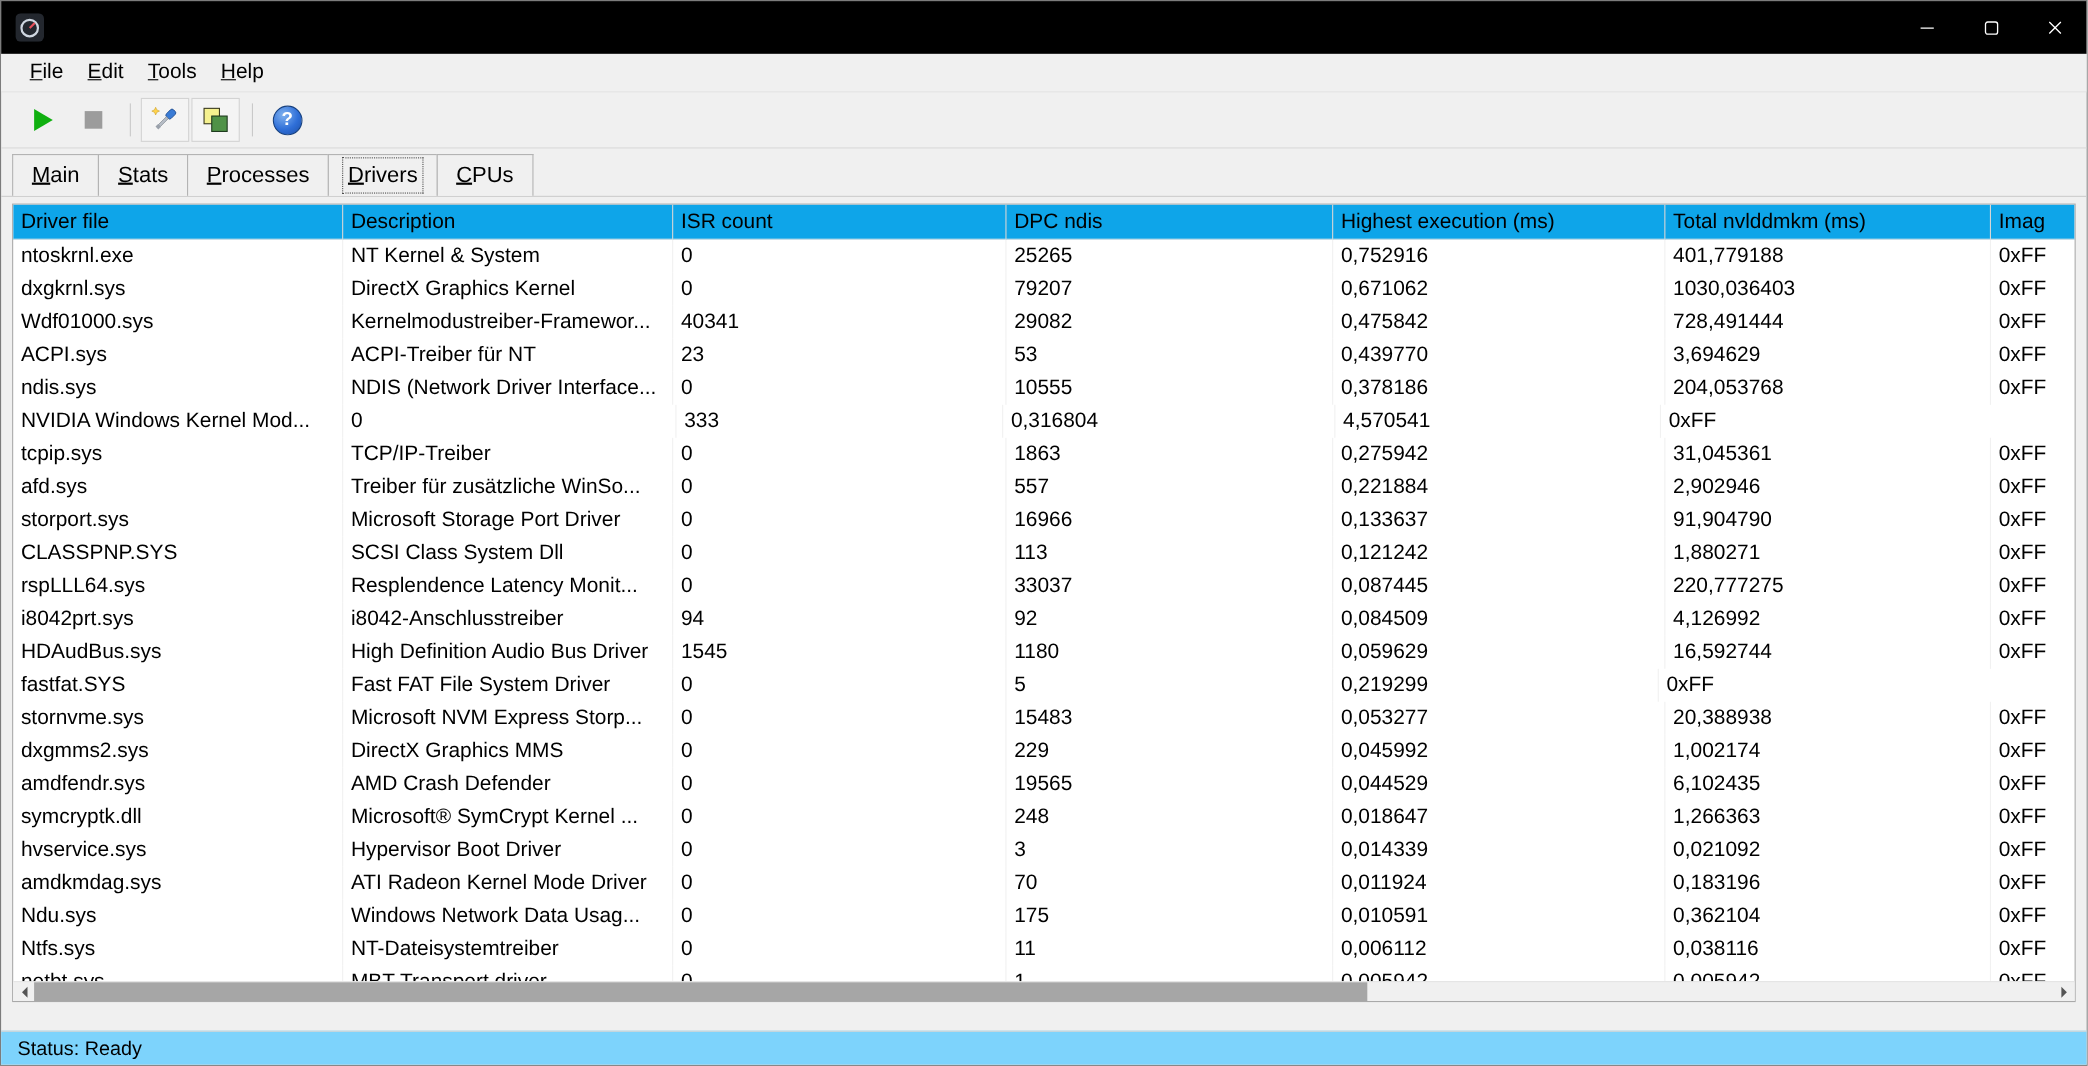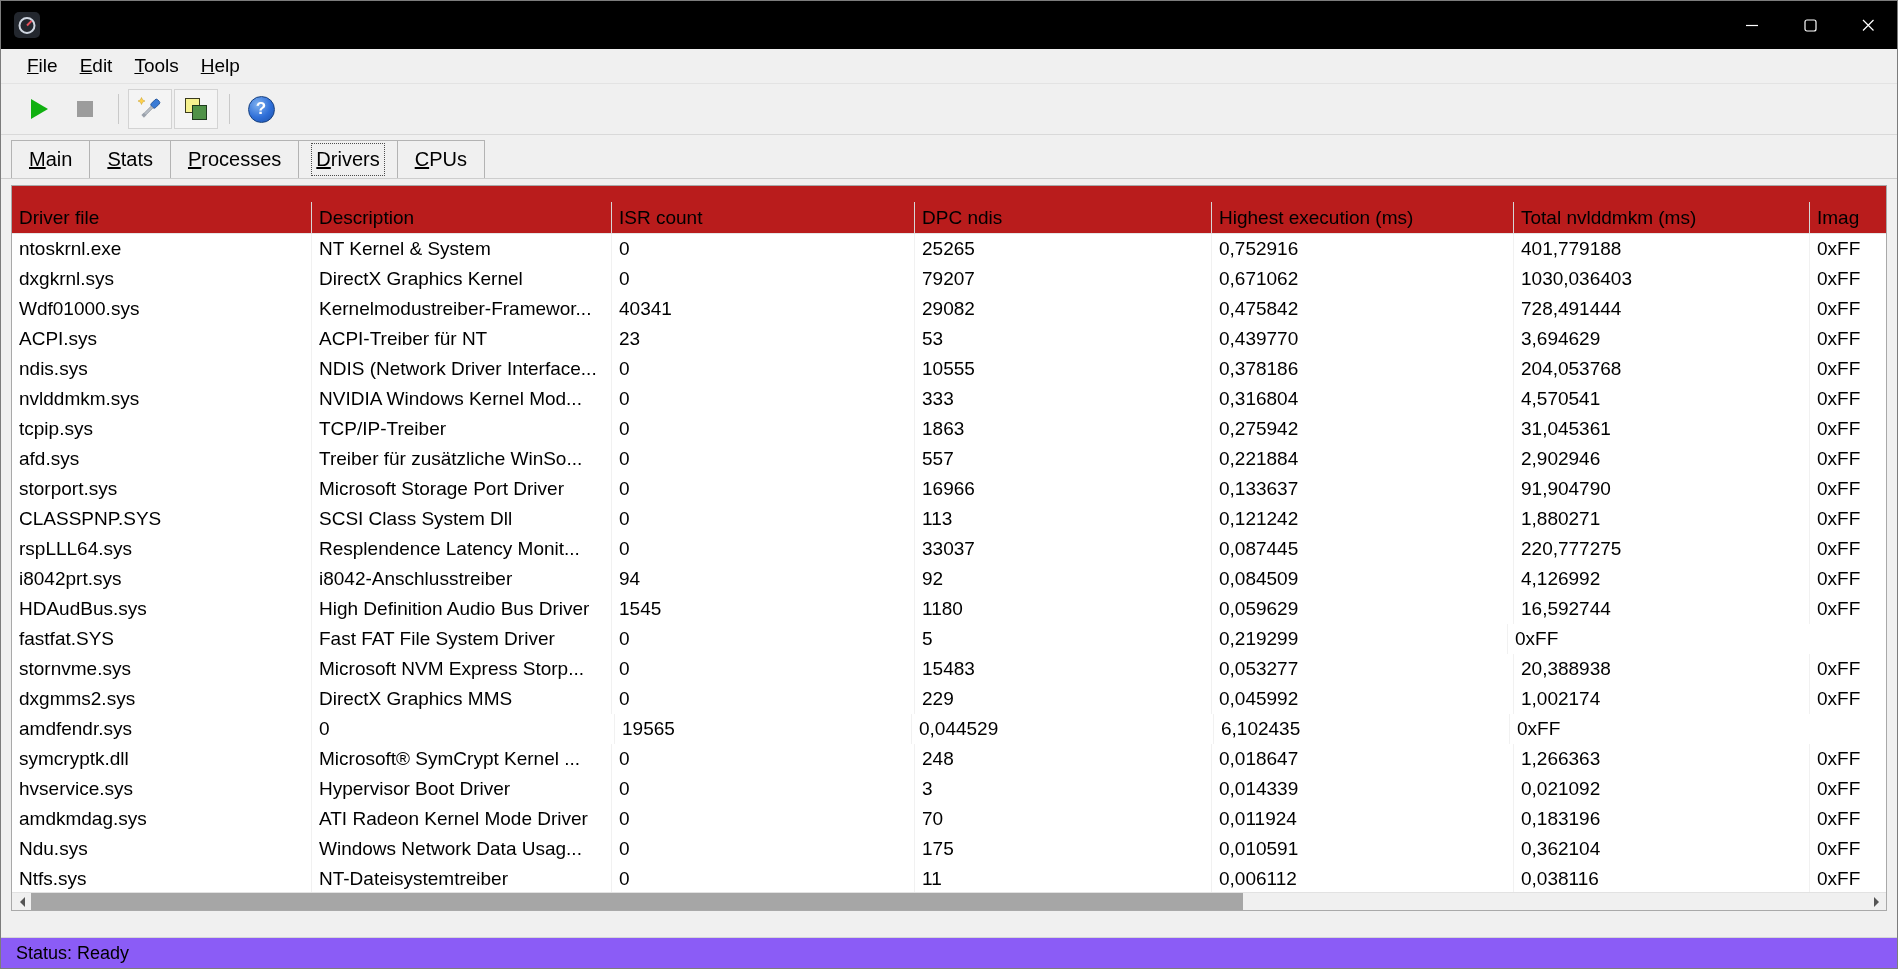--- a/index.html
+++ b/index.html
@@ -59,21 +59,21 @@
   .tab-label::first-letter { text-decoration: underline; }
   .tab.selected .tab-label { outline: 1px dotted #4d4d4d; outline-offset: 4px; }
 
   
   .content { flex: 1 1 auto; padding: 6px 10px 0; overflow: hidden; }
   .table {
     position: relative; height: 726px;
     background: #fff; border: 1px solid #a9a9a9;
     overflow: hidden;
   }
-  .thead { display: flex; height: 48px; font-size: 19px; background: #b91c1c; align-items: flex-end; }
+  .thead { display: flex; height: 32px; font-size: 19px; background: #0ea5e9; align-items: flex-end; }
   .thead .cell { line-height: 31px; border-right: 1px solid #d6d6d6; border-bottom: 1px solid #e6e6e6; }
   .row { display: flex; height: 30px; font-size: 19px; }
   .row .cell { line-height: 30px; border-right: 1px solid #f1f1f1; }
   .cell { padding: 0 8px 0 7px; white-space: nowrap; overflow: hidden; flex: 0 0 auto; }
   .c0 { width: 300px; } .c1 { width: 300px; } .c2 { width: 303px; }
   .c3 { width: 297px; } .c4 { width: 302px; } .c5 { width: 296px; }
   .c6 { flex: 1 1 60px; border-right: none !important; }
 
   
   .hscroll { position: absolute; left: 0; right: 0; bottom: 0; height: 18px; background: #f0f0f0; display: flex; border-top: 1px solid #e2e2e2; }
@@ -82,21 +82,21 @@
   .sb-arrow.left::before  { border-right-color: #555; margin-left: -4px; }
   .sb-arrow.right::before { border-left-color: #555;  margin-right: -4px; }
   .sb-track { flex: 1; position: relative; background: #f0f0f0; }
   .sb-thumb { position: absolute; left: 0; top: 0; bottom: 0; width: 66%; background: #a6a6a6; }
 
   
   .statusbar {
     flex: 0 0 31px;
     border-top: 1px solid #d6d6d6;
     display: flex; align-items: center;
-    padding-left: 15px; font-size: 18px; background: #8b5cf6;
+    padding-left: 15px; font-size: 18px; background: #7dd3fc;
   }
 </style>
 </head>
 <body>
 
 <div class="window">
 
   <div class="titlebar">
     <div class="app-icon">
       <svg width="26" height="26" viewBox="0 0 26 26">
@@ -235,21 +235,20 @@
           <div class="row">
     <div class="cell c0">ndis.sys</div>
     <div class="cell c1">NDIS (Network Driver Interface...</div>
     <div class="cell c2">0</div>
     <div class="cell c3">10555</div>
     <div class="cell c4">0,378186</div>
     <div class="cell c5">204,053768</div>
     <div class="cell c6">0xFF</div>
   </div>
           <div class="row">
-    <div class="cell c0">nvlddmkm.sys</div>
     <div class="cell c1">NVIDIA Windows Kernel Mod...</div>
     <div class="cell c2">0</div>
     <div class="cell c3">333</div>
     <div class="cell c4">0,316804</div>
     <div class="cell c5">4,570541</div>
     <div class="cell c6">0xFF</div>
   </div>
           <div class="row">
     <div class="cell c0">tcpip.sys</div>
     <div class="cell c1">TCP/IP-Treiber</div>
@@ -334,20 +333,21 @@
     <div class="cell c0">dxgmms2.sys</div>
     <div class="cell c1">DirectX Graphics MMS</div>
     <div class="cell c2">0</div>
     <div class="cell c3">229</div>
     <div class="cell c4">0,045992</div>
     <div class="cell c5">1,002174</div>
     <div class="cell c6">0xFF</div>
   </div>
           <div class="row">
     <div class="cell c0">amdfendr.sys</div>
+    <div class="cell c1">AMD Crash Defender</div>
     <div class="cell c2">0</div>
     <div class="cell c3">19565</div>
     <div class="cell c4">0,044529</div>
     <div class="cell c5">6,102435</div>
     <div class="cell c6">0xFF</div>
   </div>
           <div class="row">
     <div class="cell c0">symcryptk.dll</div>
     <div class="cell c1">Microsoft® SymCrypt Kernel ...</div>
     <div class="cell c2">0</div>

